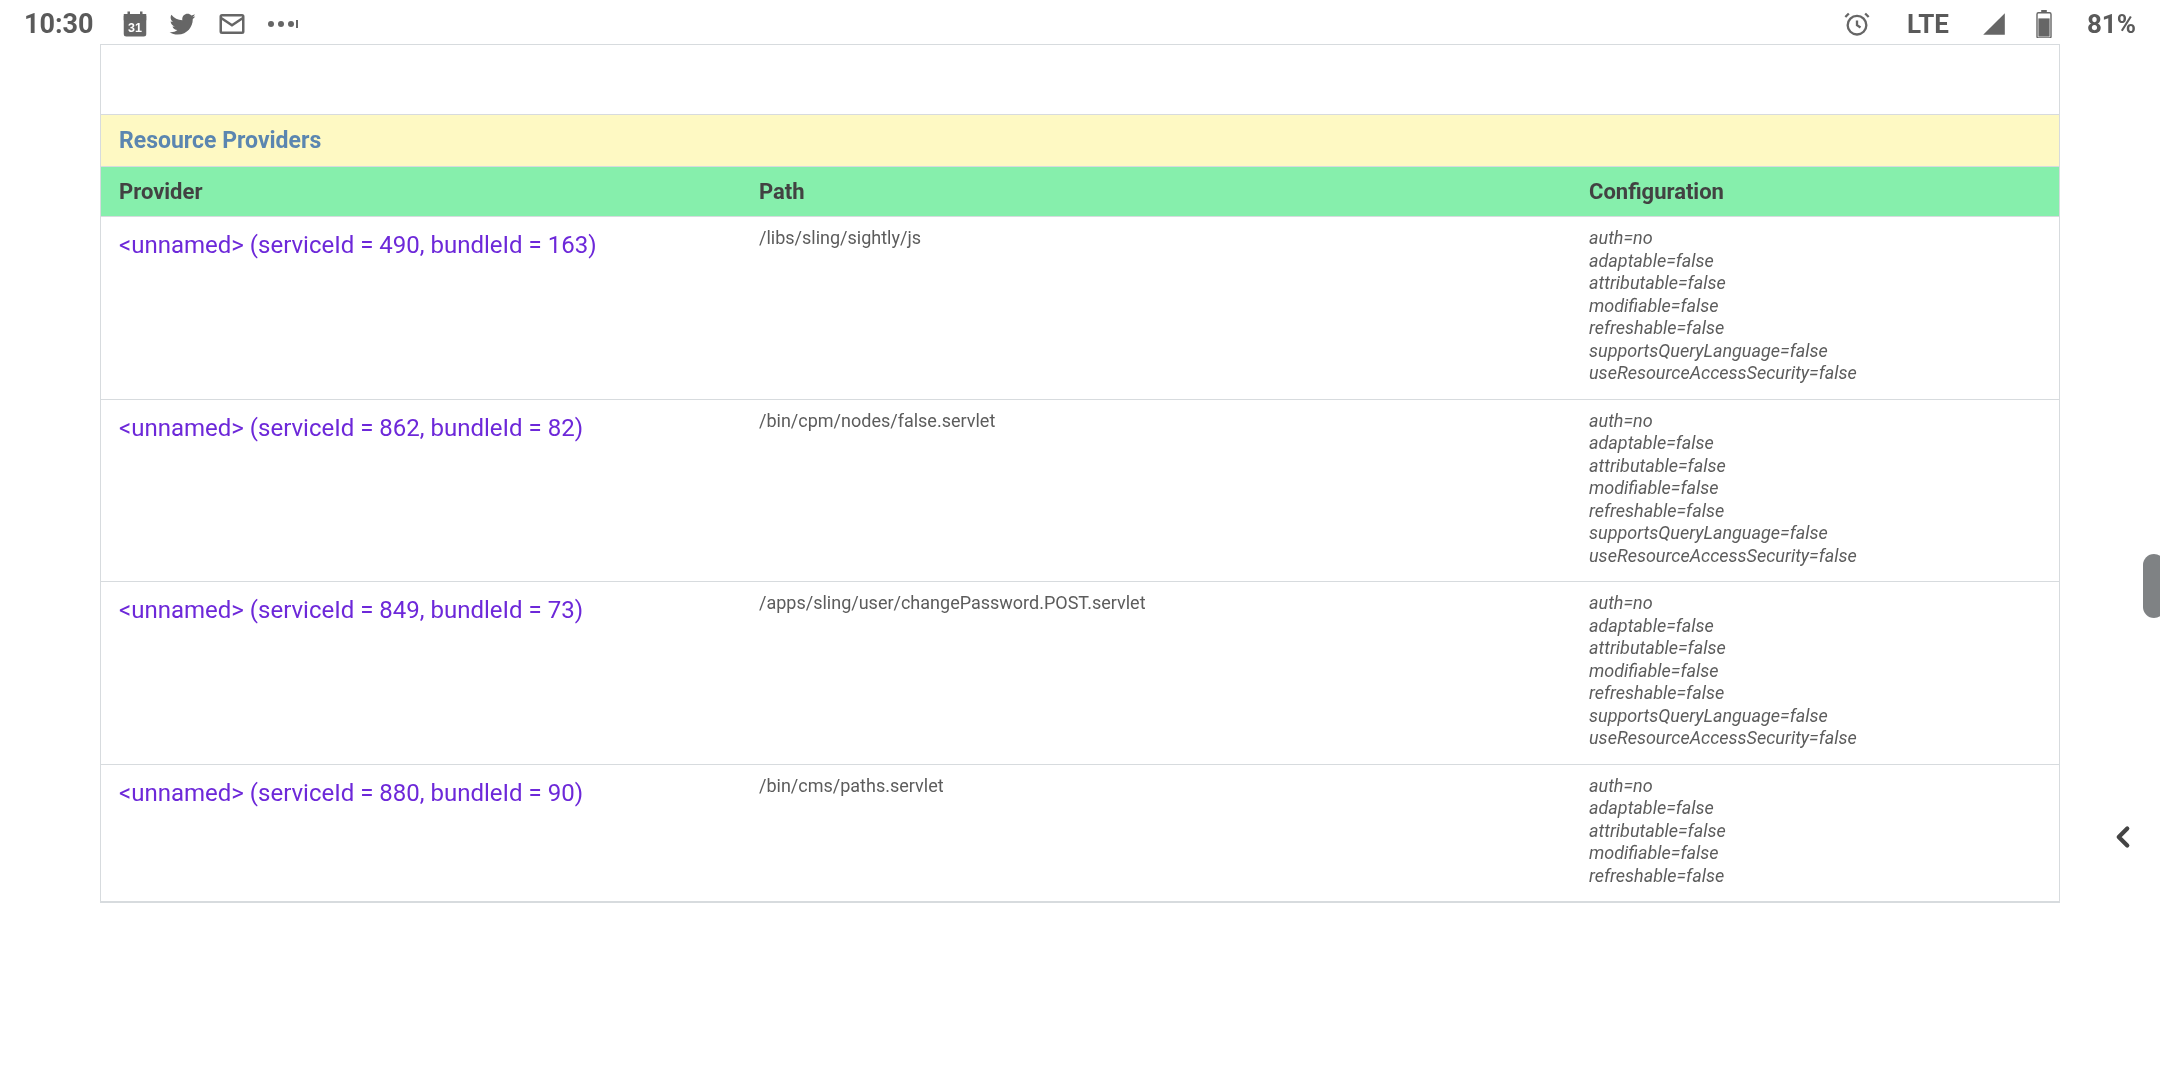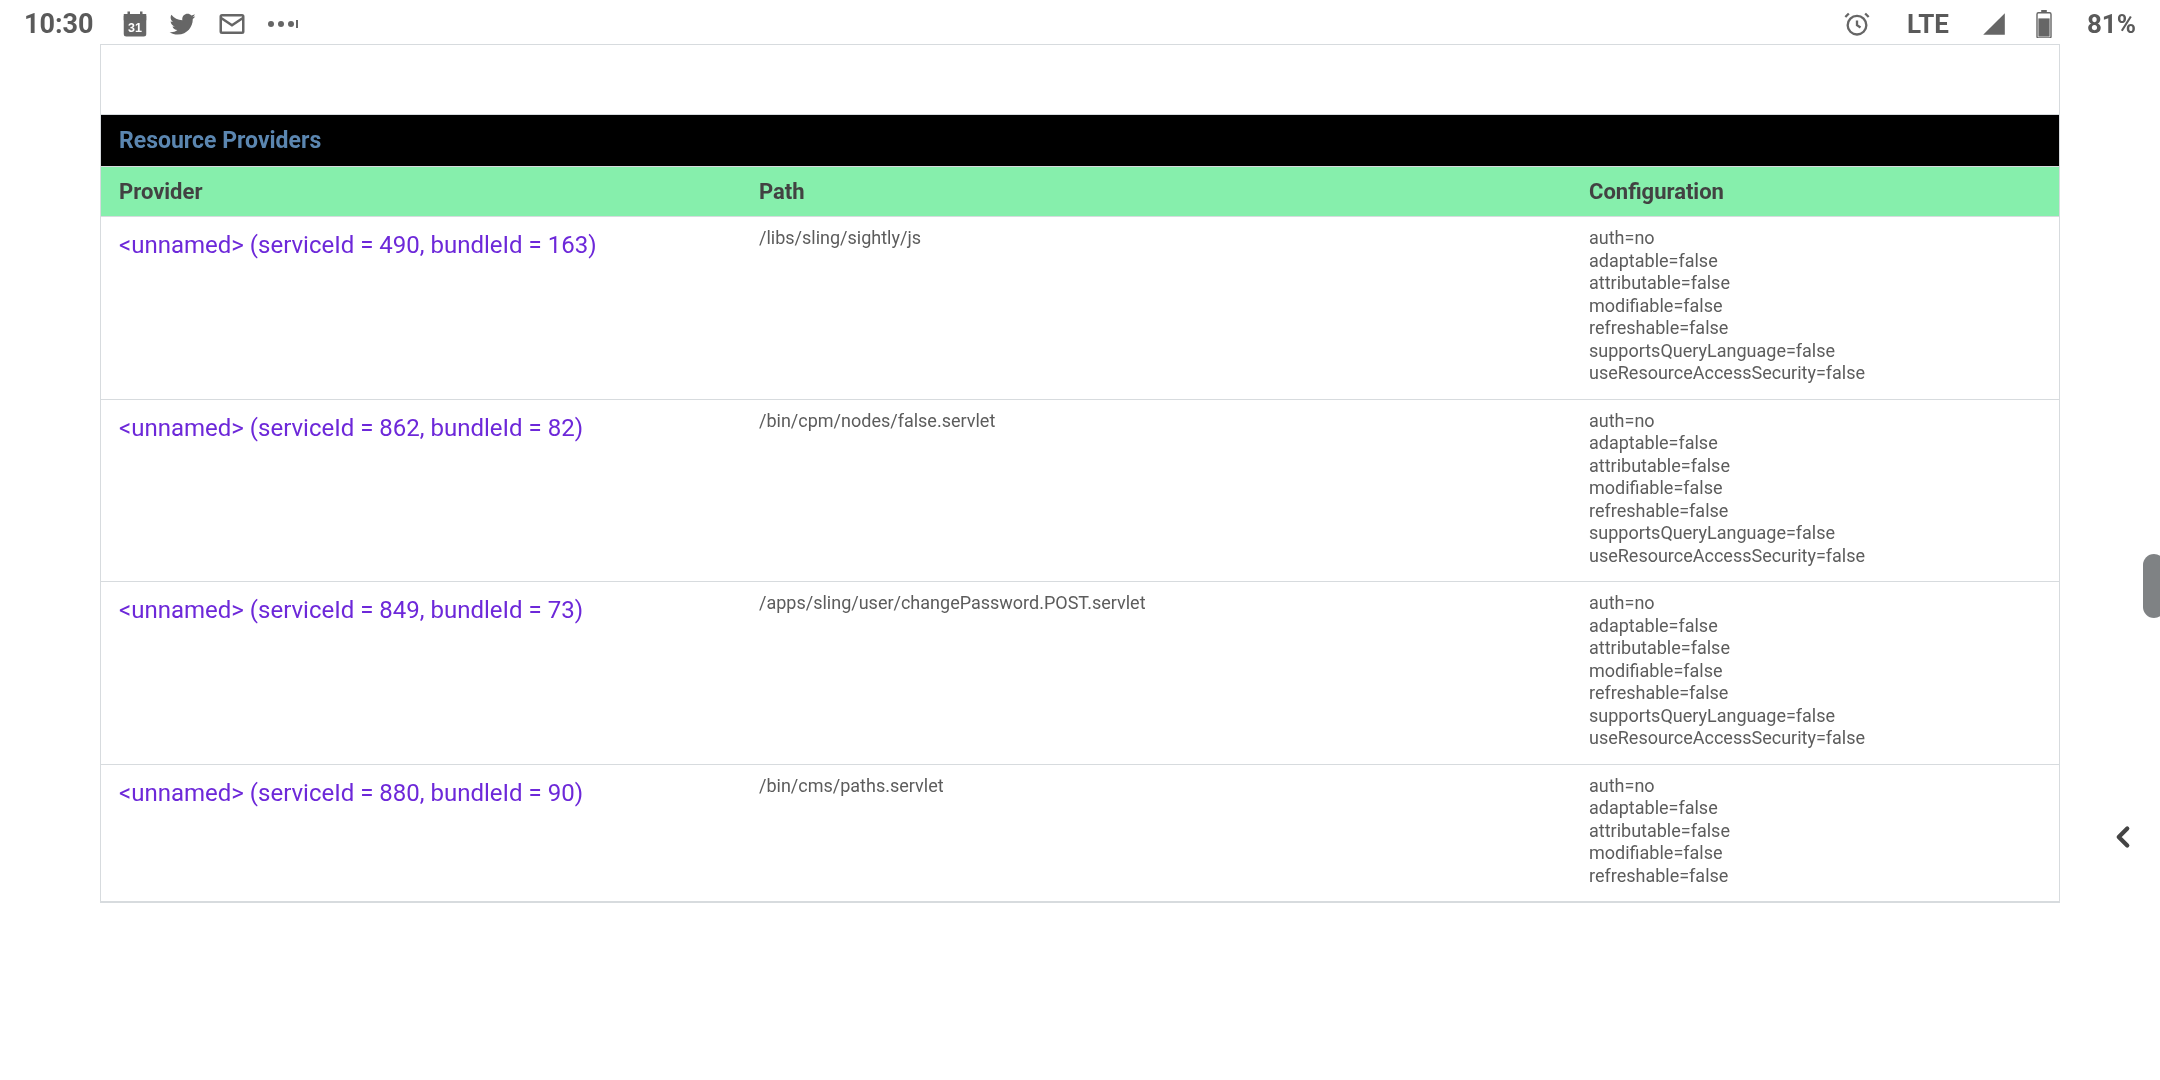--- a/index.html
+++ b/index.html
@@ -22,21 +22,21 @@
   .battery-pct { font-size: 26px; color: #5a5a5a; margin-left: 6px; }
   .lte-label { font-size: 26px; color: #5a5a5a; margin: 0 4px 0 8px; }
 
   .content-wrap { padding: 0 100px 0 100px; position: relative; }
 
   .panel { border: 1px solid #d7dbde; margin-top: 0; }
 
   .panel-blank { height: 70px; background: #fff; border-bottom: 1px solid #d7dbde; }
 
   .panel-header {
-    background: #000000;
+    background: #fef9c3;
     color: #5b86b0;
     font-size: 23px;
     font-weight: 700;
     padding: 12px 18px;
     border-bottom: 1px solid #d7dbde;
   }
   .panel-desc {
     font-size: 33px;
     font-weight: 400;
     color: #585858;
@@ -61,21 +61,21 @@
     font-size: 18px;
     color: #5c5c5c;
   }
   table.providers td.provider-cell {
     font-size: 24px;
     color: #6d28d9;
     line-height: 1.5;
     width: 640px;
   }
   table.providers td.path-cell { width: 830px; }
-  table.providers td.config-cell { line-height: 1.25; }
+  table.providers td.config-cell { line-height: 1.25; font-style: italic; }
   .cfg-line { display: block; white-space: nowrap; }
 
   .scroll-thumb {
     position: absolute;
     right: -5px;
     top: 510px;
     width: 22px;
     height: 64px;
     background: #7f8284;
     border-radius: 11px;

